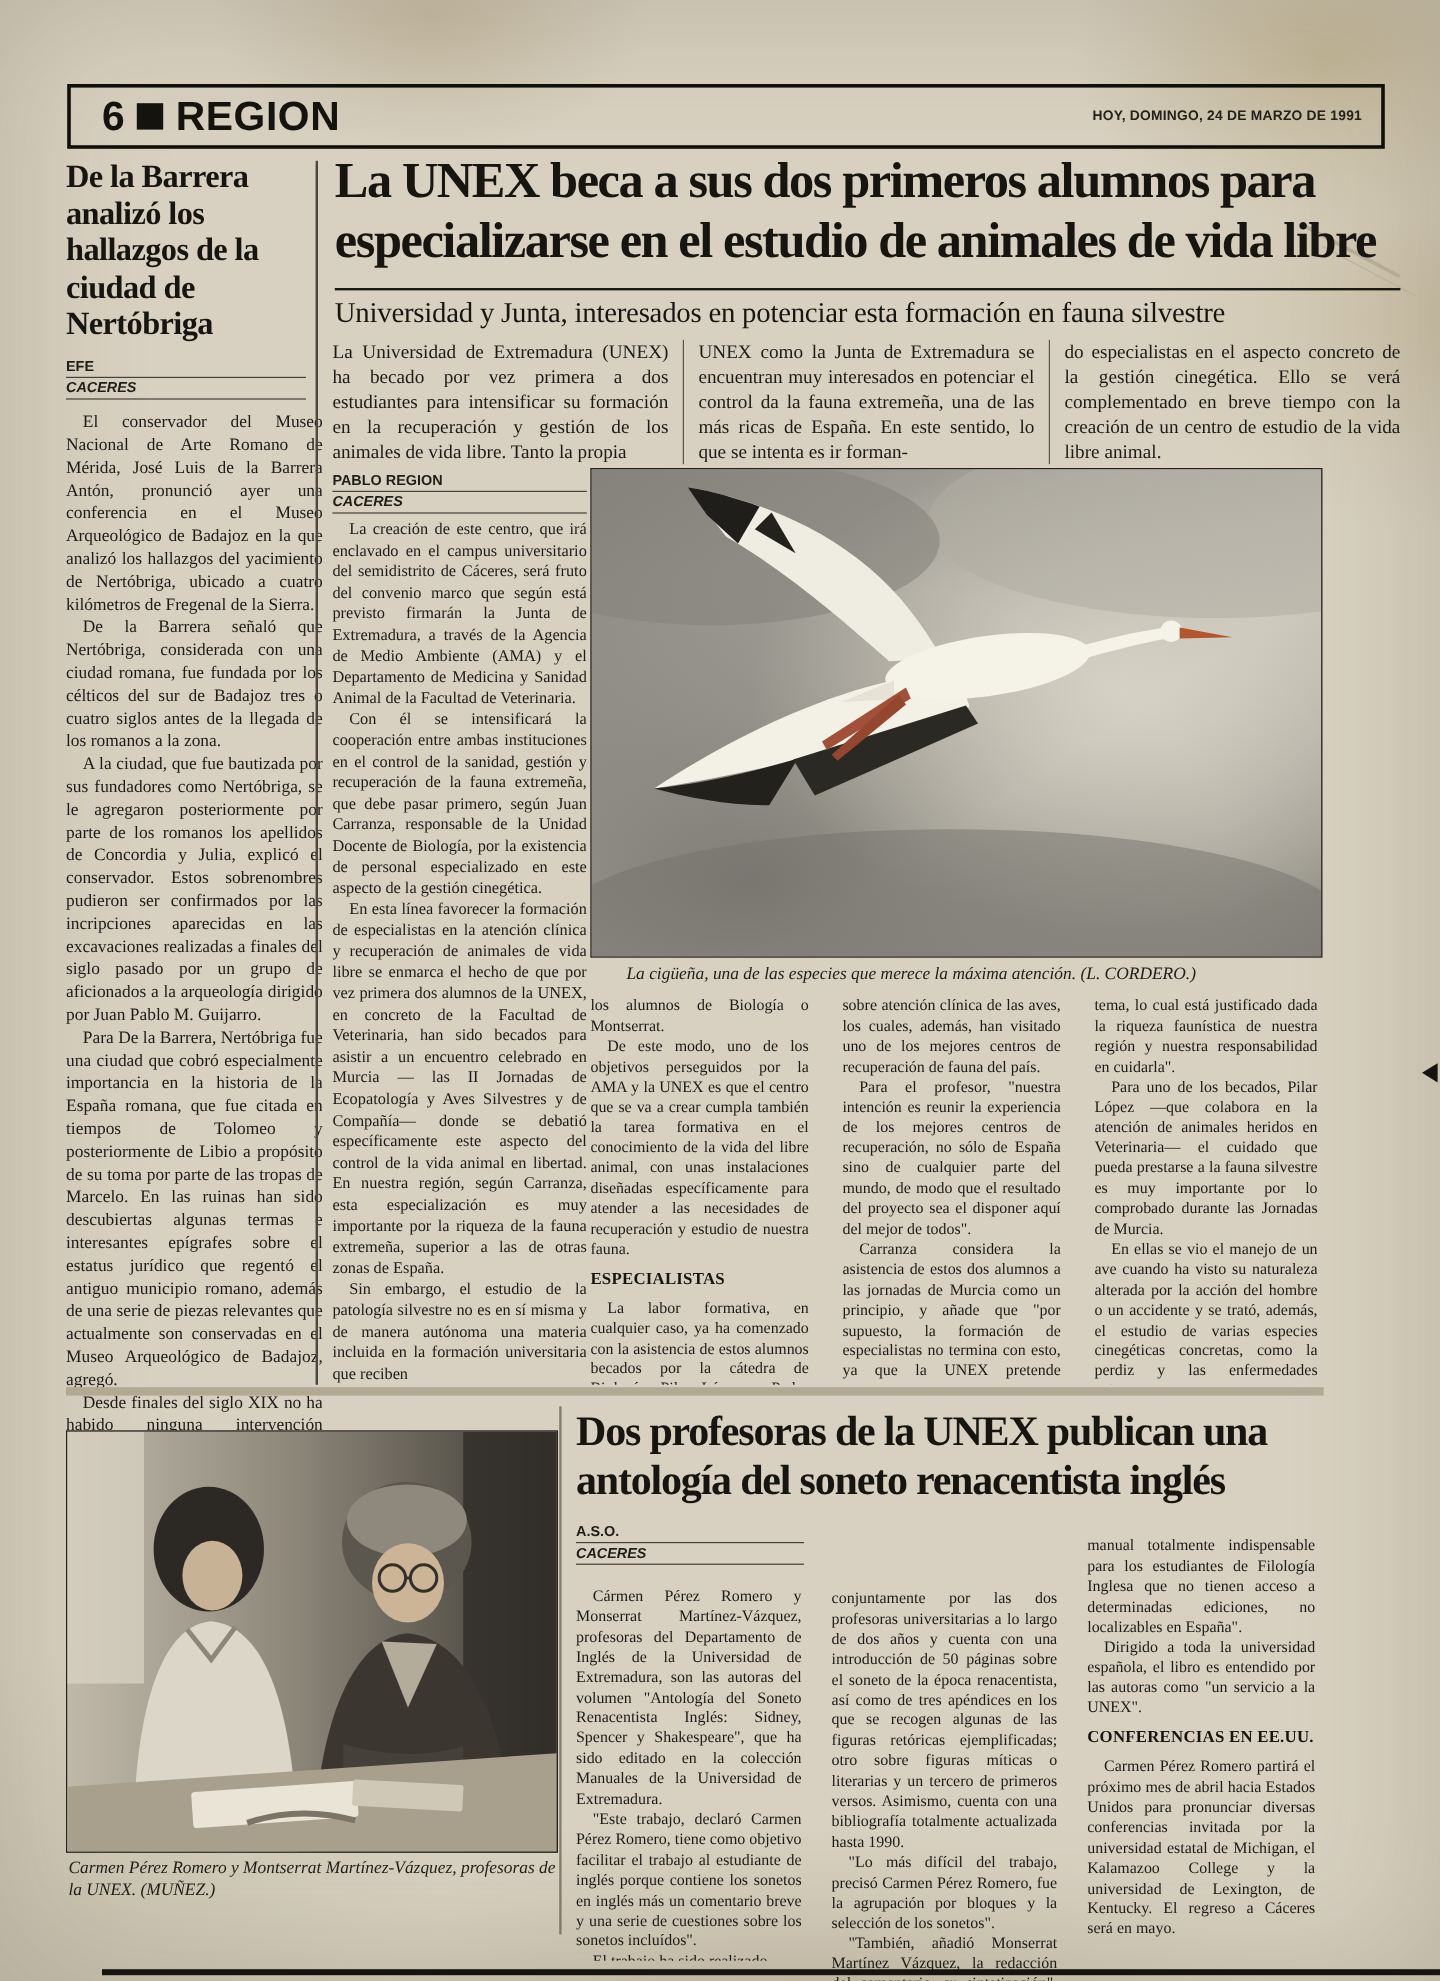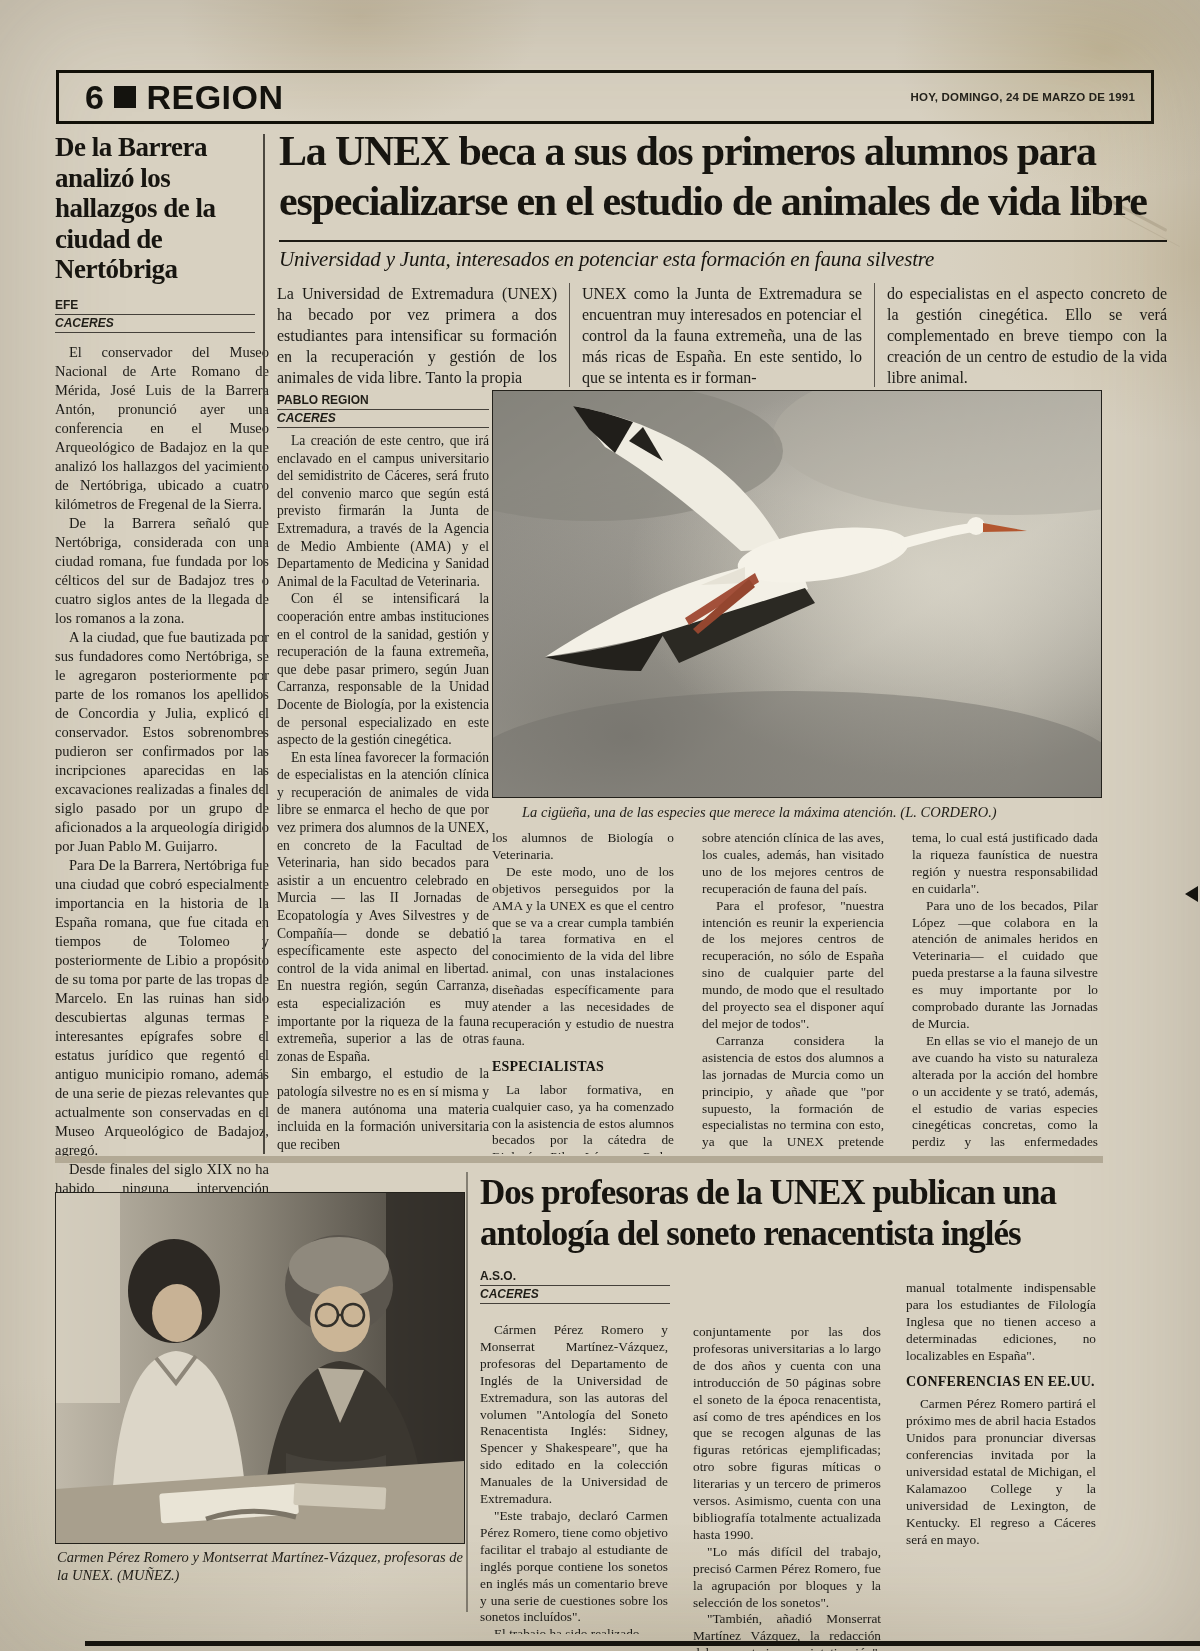--- a/index.html
+++ b/index.html
@@ -25,21 +25,21 @@
   .dateline{margin-right:16px;font-family:"Liberation Sans", sans-serif;font-weight:bold;
     font-size:11.5px;letter-spacing:.2px;color:#23211a;}
   
   .byline{font-family:"Liberation Sans", sans-serif;font-weight:bold;font-size:12px;color:#201e18;}
   .byline .row{display:block;border-bottom:1.5px solid #44403a;padding:1px 0 2px 0;}
   .byline .city{font-style:italic;}
   
   h1,h2,h3,h4{margin:0;font-family:"Liberation Serif", serif;color:#171510;}
   .hl-left{font-size:27px;line-height:1.13;font-weight:bold;letter-spacing:-.5px;}
   .hl-main{font-size:42px;line-height:1.2;font-weight:bold;letter-spacing:-1.2px;}
-  .hl-sub{font-size:21px;line-height:1.2;font-weight:normal;letter-spacing:-.2px;font-style:italic;}
+  .hl-sub{font-size:24px;line-height:1.2;font-weight:normal;letter-spacing:-.2px;}
   .hl-2{font-size:35px;line-height:1.18;font-weight:bold;letter-spacing:-1px;}
   .minihead{font-size:14px;font-weight:bold;letter-spacing:.2px;margin:9px 0 6px 0;}
   
   .bodytext{ text-align:justify;}
   .bodytext p{margin:0;text-indent:14px;}
   .bodytext p.noindent{text-indent:0;}
   .left-body{font-size:14.5px;line-height:19px;}
   .main-body{font-size:13.6px;line-height:17.6px;}
   .dense-body{font-size:13.3px;line-height:16.9px;}
   .intro-row{display:flex;}
@@ -148,21 +148,21 @@
         <circle cx="483" cy="135" r="9" fill="#f5f2e8"></circle>
         <path d="M 490,132 L 534,140 L 490,141 Z" fill="#b3562f"></path>
         <path d="M 262,182 L 192,227 L 196,234 L 266,191 Z" fill="#a3503a"></path>
         <path d="M 256,188 L 200,238 L 205,243 L 262,196 Z" fill="#94462f"></path>
       </g>
     </svg>
   </figure>
   <div class="abs caption" style="left:494px;top:803px;width:608px;margin-left:28px;">La cigüeña, una de las especies que merece la máxima atención. (L. CORDERO.)</div>
 
   <div class="abs bodytext dense-body" style="left:492px;top:830px;width:182px;height:324px;overflow:hidden;">
-    <p class="noindent">los alumnos de Biología o Veterinaria.</p>
+    <p class="noindent">los alumnos de Biología o Montserrat.</p>
     <p>De este modo, uno de los objetivos perseguidos por la AMA y la UNEX es que el centro que se va a crear cumpla también la tarea formativa en el conocimiento de la vida del libre animal, con unas instalaciones diseñadas específicamente para atender a las necesidades de recuperación y estudio de nuestra fauna.</p>
     <h4 class="minihead">ESPECIALISTAS</h4>
     <p>La labor formativa, en cualquier caso, ya ha comenzado con la asistencia de estos alumnos becados por la cátedra de Biología, Pilar López y Pedro Fernández, al citado curso de especialización</p>
   </div>
   <div class="abs bodytext dense-body" style="left:702px;top:830px;width:182px;height:324px;overflow:hidden;">
     <p class="noindent">sobre atención clínica de las aves, los cuales, además, han visitado uno de los mejores centros de recuperación de fauna del país.</p>
     <p>Para el profesor, "nuestra intención es reunir la experiencia de los mejores centros de recuperación, no sólo de España sino de cualquier parte del mundo, de modo que el resultado del proyecto sea el disponer aquí del mejor de todos".</p>
     <p>Carranza considera la asistencia de estos dos alumnos a las jornadas de Murcia como un principio, y añade que "por supuesto, la formación de especialistas no termina con esto, ya que la UNEX pretende disponer de los mejores expertos en el</p>
   </div>
   <div class="abs bodytext dense-body" style="left:912px;top:830px;width:186px;height:324px;overflow:hidden;">
@@ -185,20 +185,21 @@
     <p>"Este trabajo, declaró Carmen Pérez Romero, tiene como objetivo facilitar el trabajo al estudiante de inglés porque contiene los sonetos en inglés más un comentario breve y una serie de cuestiones sobre los sonetos incluídos".</p>
     <p>El trabajo ha sido realizado</p>
   </div>
   <div class="abs bodytext dense-body" style="left:693px;top:1324px;width:188px;height:354px;overflow:hidden;">
     <p class="noindent">conjuntamente por las dos profesoras universitarias a lo largo de dos años y cuenta con una introducción de 50 páginas sobre el soneto de la época renacentista, así como de tres apéndices en los que se recogen algunas de las figuras retóricas ejemplificadas; otro sobre figuras míticas o literarias y un tercero de primeros versos. Asimismo, cuenta con una bibliografía totalmente actualizada hasta 1990.</p>
     <p>"Lo más difícil del trabajo, precisó Carmen Pérez Romero, fue la agrupación por bloques y la selección de los sonetos".</p>
     <p>"También, añadió Monserrat Martínez Vázquez, la redacción del comentario, su sintetización". Esta definió el libro como "un</p>
   </div>
   <div class="abs bodytext dense-body" style="left:906px;top:1280px;width:190px;height:354px;overflow:hidden;">
     <p class="noindent">manual totalmente indispensable para los estudiantes de Filología Inglesa que no tienen acceso a determinadas ediciones, no localizables en España".</p>
+    <p>Dirigido a toda la universidad española, el libro es entendido por las autoras como "un servicio a la UNEX".</p>
     <h4 class="minihead">CONFERENCIAS EN EE.UU.</h4>
     <p>Carmen Pérez Romero partirá el próximo mes de abril hacia Estados Unidos para pronunciar diversas conferencias invitada por la universidad estatal de Michigan, el Kalamazoo College y la universidad de Lexington, de Kentucky. El regreso a Cáceres será en mayo.</p>
   </div>
 
   <figure class="abs photo" style="left:55px;top:1192px;width:408px;height:350px;">
     <svg width="408" height="350" viewBox="0 0 408 350" preserveAspectRatio="none">
       <defs>
         <linearGradient id="room" x1="0" y1="0" x2="1" y2="0">
           <stop offset="0" stop-color="#c0b9aa"></stop>
           <stop offset="0.45" stop-color="#8e887b"></stop>

